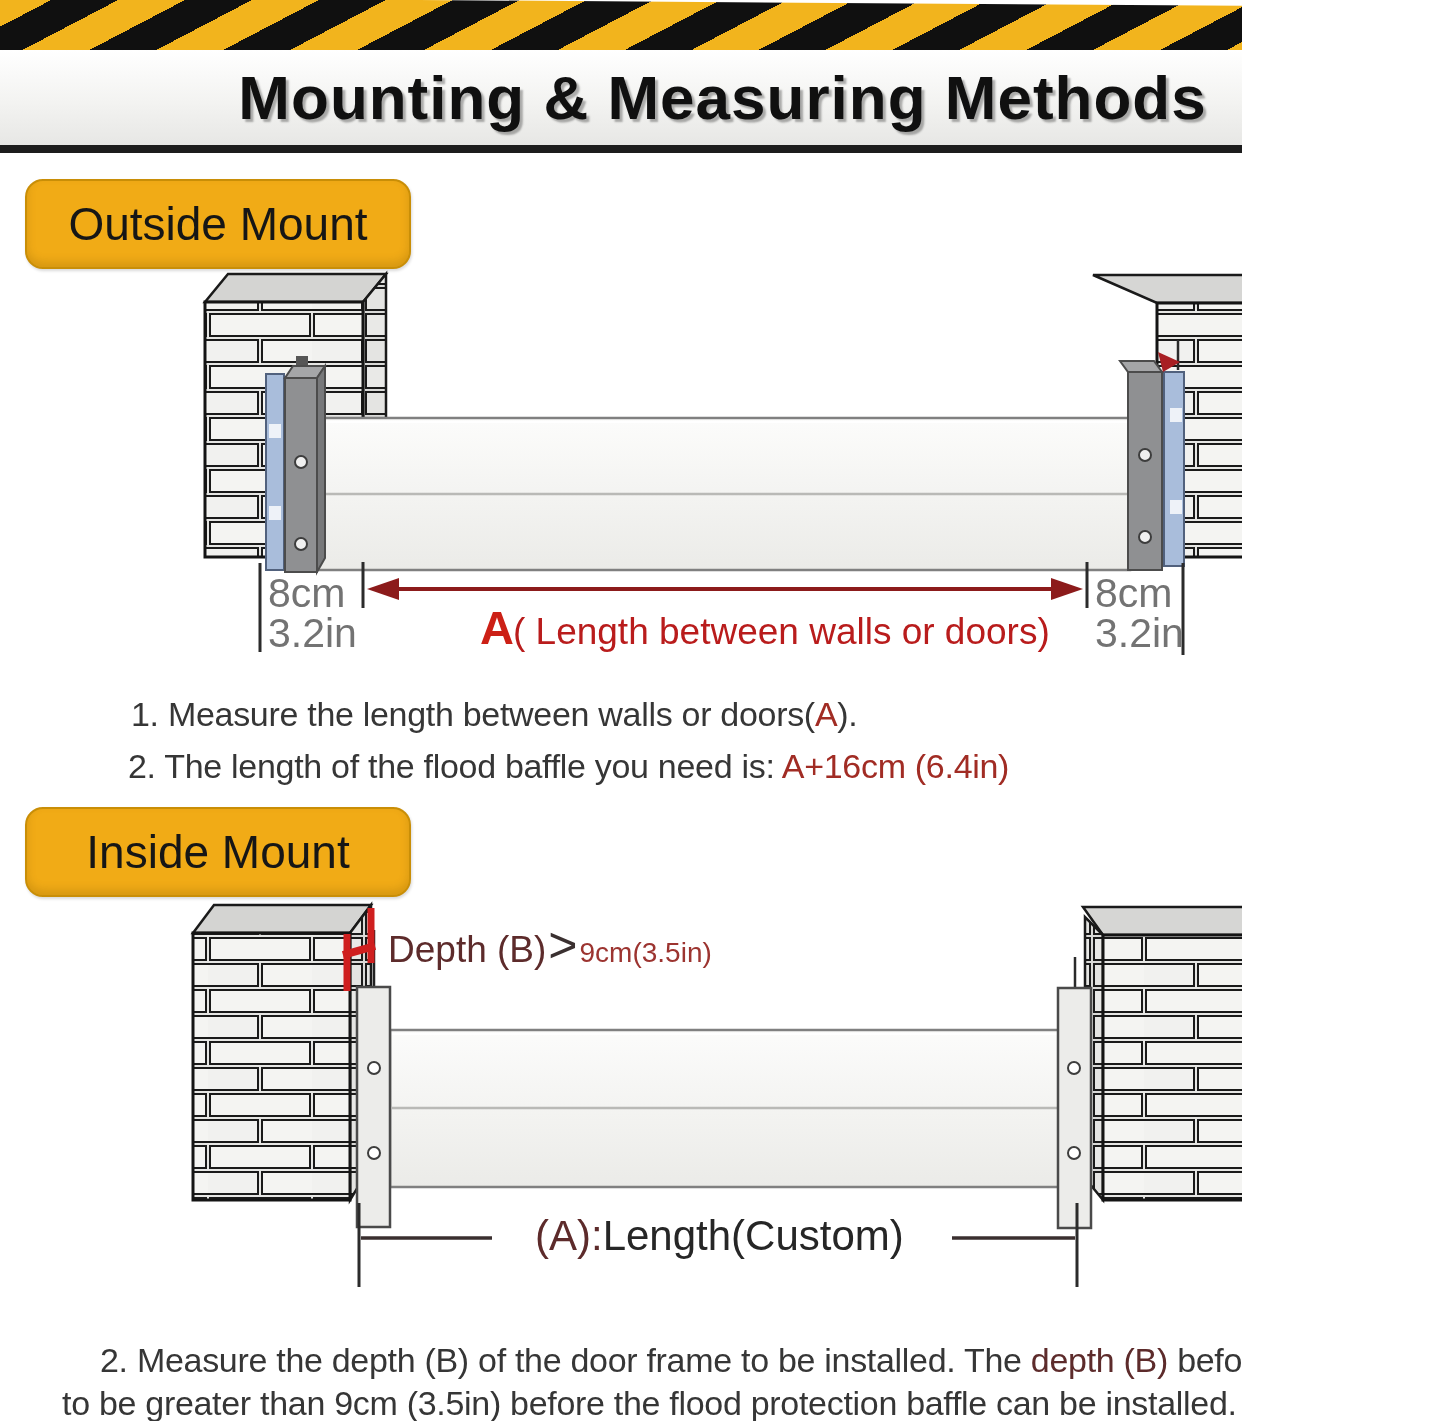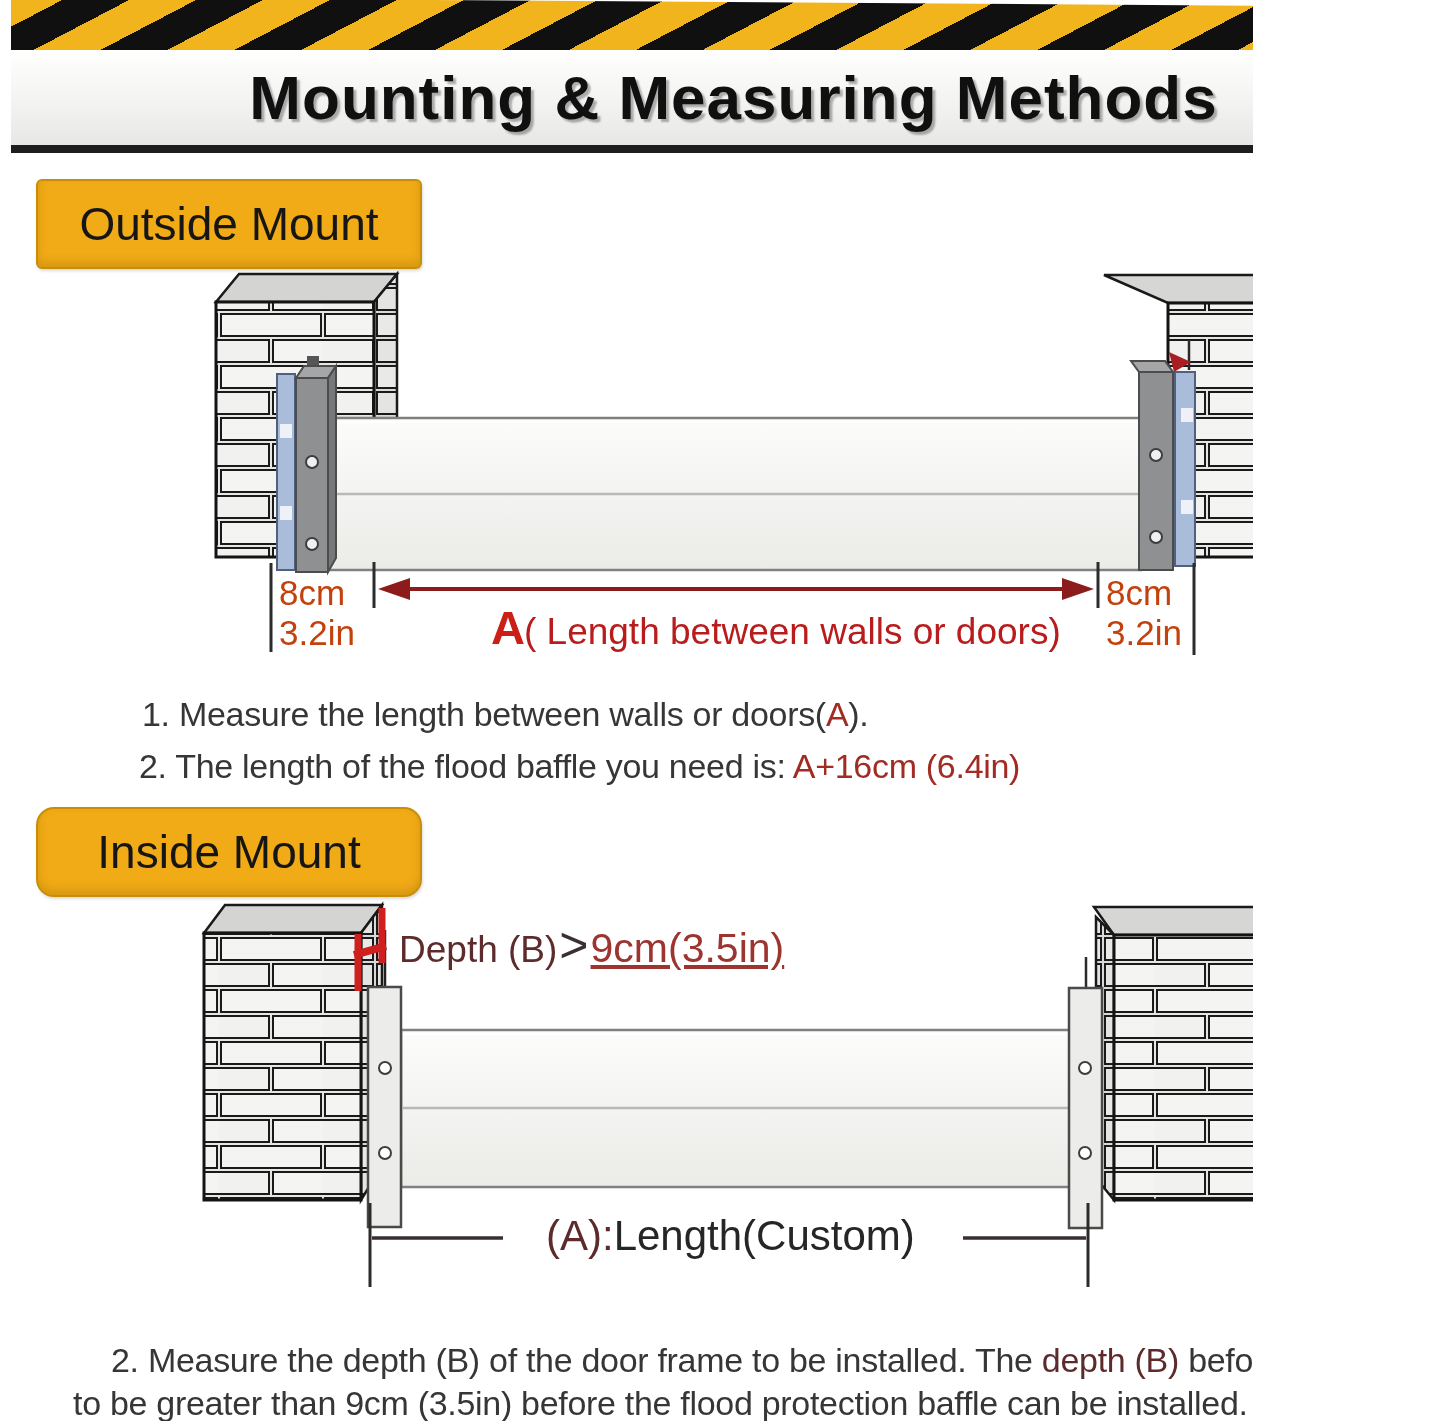--- a/index.html
+++ b/index.html
@@ -1,57 +1,57 @@
 <!DOCTYPE html>
 <html style="--hazard-yellow: #f2b41d; --hazard-black: #101010; --gold: #f1ab16; --gold-border: #c98e07; --bright-red: #cc2016; --dark-red: #8c1b1b; --step-red: #a12c24; --maroon: #5d2b2b; --depth-red: #9c3430;"><head>
 <meta charset="utf-8">
 <style>
   html,body{margin:0;padding:0;background:#ffffff;}
   .page{position:relative;width:1242px;height:1421px;background:#ffffff;overflow:hidden;
-        font-family:"Liberation Sans", sans-serif;color:#333;margin-left:11px;}
+        font-family:"Liberation Sans", sans-serif;color:#333;}
 
   
   .hazard{position:absolute;top:-3px;left:-10px;width:1470px;height:54px;
           transform:rotate(0.4deg);transform-origin:0 0;
           background:repeating-linear-gradient(152deg,
              var(--hazard-yellow) 0 31px, var(--hazard-black) 31px 62px);}
   .titleband{position:absolute;top:50px;left:0;width:1445px;height:95px;
              background:linear-gradient(180deg,#ffffff 0%,#f3f3f1 55%,#e7e7e5 100%);
              display:flex;align-items:center;justify-content:center;}
   .title{font-size:62px;font-weight:bold;letter-spacing:1px;color:#101010;
          text-shadow:3px 3px 2px rgba(0,0,0,0.30);}
   .headerbar{position:absolute;top:145px;left:0;width:1445px;height:8px;background:#1d1d1d;}
 
   
   .badge{position:absolute;left:25px;width:382px;height:86px;background:var(--gold);
          border:2px solid var(--gold-border);border-radius:18px;
          display:flex;align-items:center;justify-content:center;
          font-size:46px;color:#161616;
          box-shadow:inset 0 -5px 9px rgba(120,80,0,0.22), 1px 2px 3px rgba(0,0,0,0.15);}
-  .badge.outside{top:179px;border-radius:6px;}
+  .badge.outside{top:179px;}
   .badge.inside{top:807px;justify-content:center;}
 
   
   svg{position:absolute;left:0;}
   #svg1{top:255px;}
   #svg2{top:895px;}
 
   
   .abs{position:absolute;}
-  .dimtext{font-size:35px;line-height:40px;color:#c2410c;}
+  .dimtext{font-size:41px;line-height:40px;color:#737373;}
   .dimcenter{display:flex;align-items:baseline;}
   .dim-a{font-size:47px;font-weight:800;color:var(--bright-red);letter-spacing:-1px;}
   .dim-rest{font-size:37px;color:#b91c1c;}
   .step{font-size:34px;letter-spacing:-0.3px;color:#363636;white-space:nowrap;}
   .red{color:var(--step-red);}
   .maroon{color:var(--maroon);}
   .depthlabel{display:flex;align-items:baseline;white-space:nowrap;}
   .depth-pre{font-size:37px;color:var(--maroon);}
   .depth-gt{font-size:50px;color:#3a3030;margin:0 2px;}
-  .depth-val{font-size:41px;color:var(--depth-red);text-decoration:underline;}
+  .depth-val{font-size:28px;color:var(--depth-red);}
   .dim2label{display:flex;align-items:baseline;white-space:nowrap;font-size:42px;}
   .dim2-a{color:var(--maroon);}
   .dim2-rest{color:#262626;}
 </style>
 </head>
 <body>
 
 <div class="page">
 
   <div class="hazard"></div>

